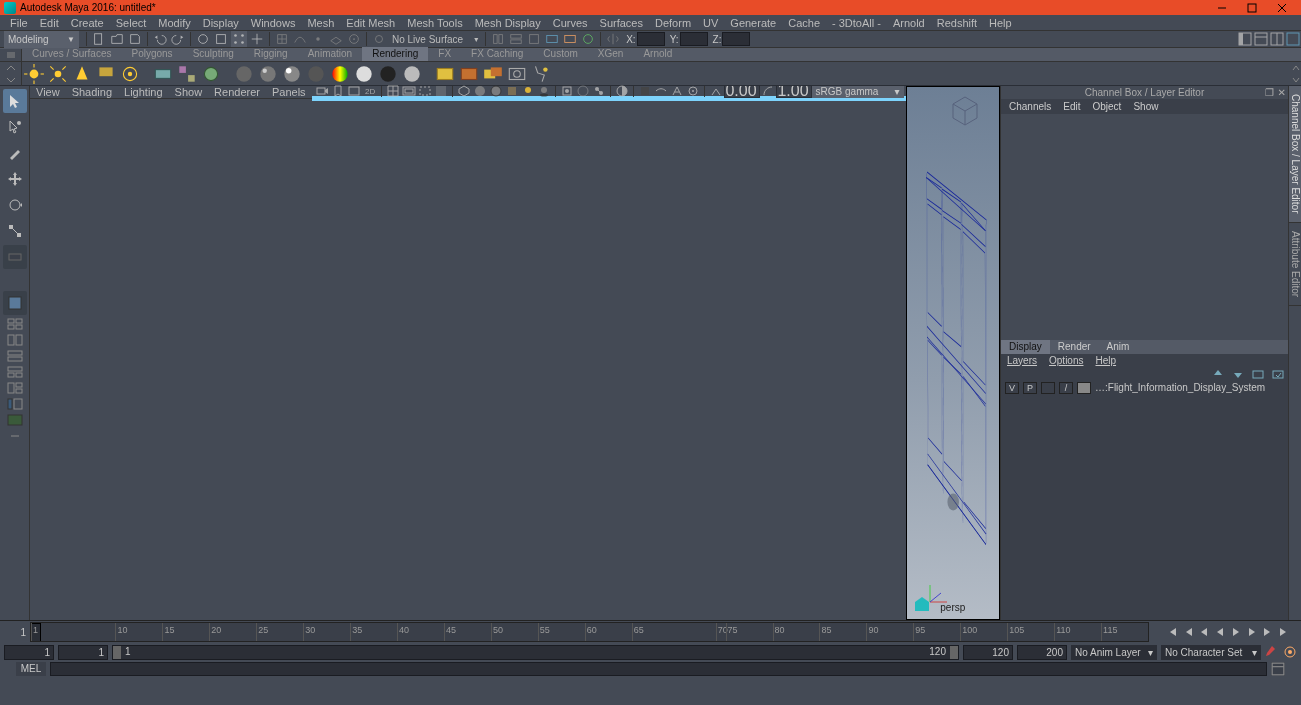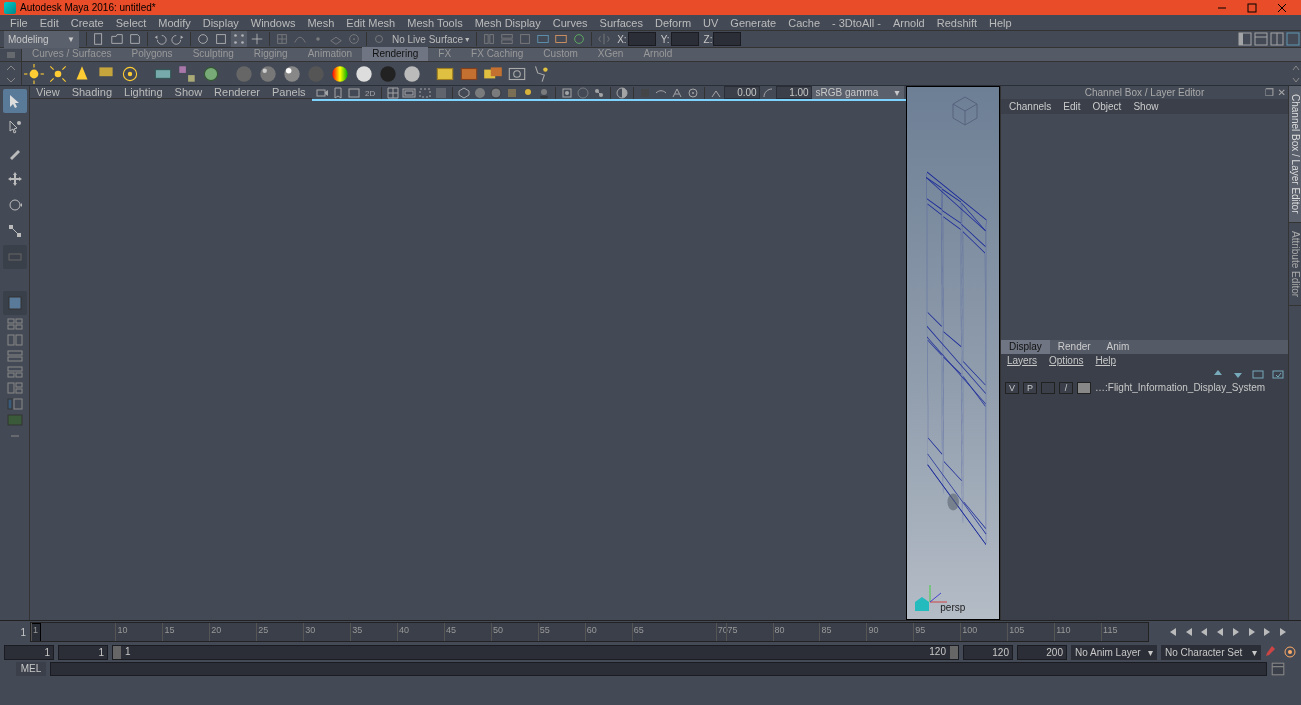--- a/index.html
+++ b/index.html
@@ -19,21 +19,21 @@
   
   .top-row { height:17px; background:#444a55; display:flex; align-items:center; border-bottom:1px solid #333;}
   .top-row .ws { width:75px; height:17px; background:#5a606c; margin:0 4px; font-size:10px; display:flex; align-items:center; justify-content:space-between; padding:0 4px; cursor:pointer;}
   .top-row .caret { font-size:8px; }
   .top-row .sep { width:1px; height:14px; background:#333; margin:0 3px;}
   .tb-icon { width:16px; height:16px; display:flex; align-items:center; justify-content:center; cursor:pointer; margin:0 1px; opacity:0.8;}
   .tb-icon svg { width:14px; height:14px; }
   .grow { flex:1; }
   .coord-label{font-size:10px; margin-left:4px;}
   .coord-box  { width:28px; height:14px; background:#2b2e36; border:1px solid #1a1c22; margin:0 1px;}
-  .no-live { font-size:10px; color:#bbb; margin:0 4px; display:flex; align-items:center; gap:2px;}
+  .no-live { font-size:10px; color:#bbb; margin:0 4px; display:flex; align-items:center; gap:11px;}
   .right-icons .tb-icon { width:14px; height:14px;}
 
   
   .shelf-tabs { height:14px; background:#545a66; display:flex; align-items:flex-end; font-size:10px; color:#333; border-bottom:1px solid #333;}
   .shelf-tabs .mini {width:22px; height:12px; background:#444a55; border-right:1px solid #333; display:flex; align-items:center; justify-content:center;}
   .shelf-tabs .mini svg{width:10px;height:8px;}
   .shelf-tabs .tab { padding:1px 10px 0 10px; height:14px; color:#999; cursor:pointer;}
   .shelf-tabs .tab.active { background:#6f7582; color:#111;}
 
   
@@ -55,24 +55,24 @@
   .tool{ width:24px; height:24px; margin:1px 0; display:flex; align-items:center; justify-content:center; cursor:pointer; border-radius:2px;}
   .tool.active{ background:#5a7a9a;}
   .tool svg{width:16px;height:16px;}
   .tool-gap{height:20px;}
   .tool.small{height:14px;}
 
   
   .vp-col{ flex:1; display:flex; flex-direction:row; border-right:1px solid #333;}
   .vp-menu{ height:13px; background:#444a55; display:flex; align-items:center; font-size:11px; color:#bbb; border-bottom:1px solid #333;}
   .vp-menu span{ padding:0 6px; cursor:pointer;}
-  .vp-tools{ height:15px; background:#444a55; display:flex; align-items:center; border-bottom:2px solid #7dd3fc; padding:0 2px;}
+  .vp-tools{ height:15px; background:#444a55; display:flex; align-items:center; border-bottom:5px solid #7dd3fc; padding:0 2px;}
   .vp-tools .tb-icon{width:14px;height:14px;}
   .vsep{width:1px;height:12px;background:#333;margin:0 3px;}
-  .num-box{width:36px;height:13px;background:#3a3f49;font-size:10px;display:flex;align-items:center;justify-content:flex-end;padding-right:2px;border:1px solid #2a2e36;}
+  .num-box{width:36px;height:13px;background:#3a3f49;font-size:16px;display:flex;align-items:center;justify-content:flex-end;padding-right:2px;border:1px solid #2a2e36;}
   .dd{height:13px;background:#5a606c;font-size:10px;display:flex;align-items:center;padding:0 4px;cursor:pointer;}
   .wide{width:92px;justify-content:space-between;}
 
   .viewport{ flex:1; background:linear-gradient(to bottom,#6d7f95 0%,#909dad 55%,#b4bcc6 100%); position:relative; border:1px solid #000; overflow:hidden;}
   .persp-label{position:absolute; bottom:6px; left:50%; transform:translateX(-50%); font-size:10px; color:#222;}
   .axis-gizmo{position:absolute; left:18px; bottom:12px; width:30px; height:30px;}
   .home-icon{position:absolute; left:6px; bottom:4px;}
   .compass{position:absolute; right:16px; top:6px; width:36px; height:36px;}
 
   

